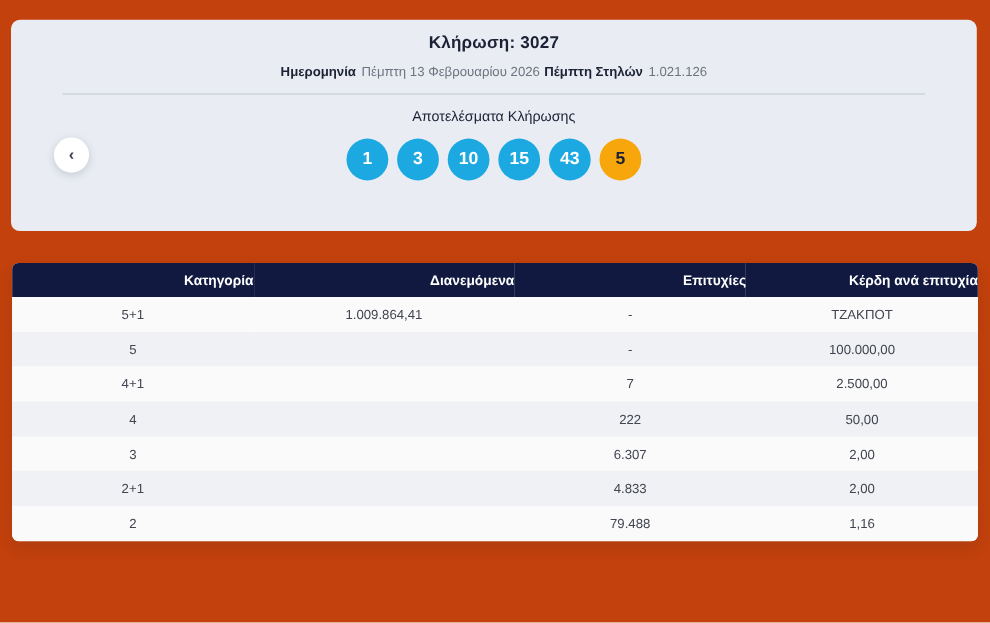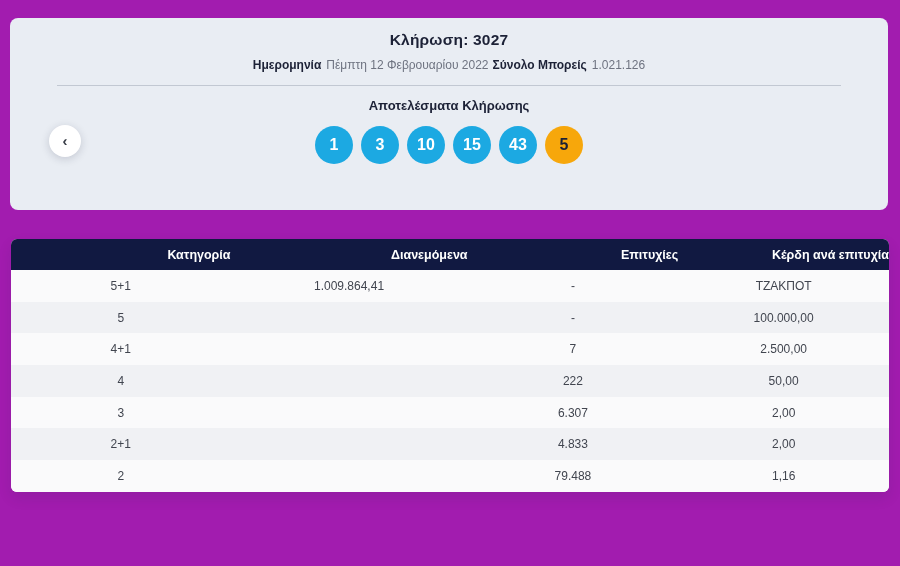--- a/index.html
+++ b/index.html
@@ -3,21 +3,21 @@
 <meta charset="utf-8">
 <style>
   * { margin:0; padding:0; box-sizing:border-box; }
   html,body { background:#ffffff; }
   body {
     font-family:"Liberation Sans","DejaVu Sans",sans-serif;
     -webkit-font-smoothing:antialiased;
   }
   .viewport {
     position:relative; width:900px; height:566px;
-    background:#a21caf; overflow:hidden;
+    background:#c2410c; overflow:hidden;
   }
 
   
   .hero {
     position:absolute; left:10px; top:18px; width:878px; height:192px;
     background:var(--panel-bg,#e9edf3); border-radius:8px;
     text-align:center;
   }
   .draw-title {
     padding-top:13px; font-size:15.5px; font-weight:bold;
@@ -27,21 +27,21 @@
     margin-top:9px; font-size:12px; color:#6e7380;
     display:flex; justify-content:center; gap:4px;
   }
   .meta .pair { display:flex; gap:5px; align-items:baseline; }
   .meta .label { font-weight:bold; color:var(--navy,#1c2136); }
   .divider {
     margin:13px 47px 0 47px; border:none;
     border-top:1px solid #c2c8d2; height:0;
   }
   .results-heading {
-    margin-top:12px; font-size:13px; font-weight:bold;
+    margin-top:12px; font-size:13px; font-weight:normal;
     color:var(--navy,#1c2136);
   }
   .balls {
     margin-top:13px; display:flex; justify-content:center; gap:8px;
   }
   .ball {
     width:38px; height:38px; border-radius:50%;
     background:var(--ball-blue,#1ca9e2); color:#ffffff;
     font-size:16px; font-weight:bold;
     display:flex; align-items:center; justify-content:center;
@@ -90,24 +90,24 @@
 <body>
 
 <div class="viewport">
 
   <section class="hero">
     <h1 class="draw-title">Κλήρωση: 3027</h1>
 
     <div class="meta">
       <span class="pair">
         <span class="label">Ημερομηνία</span>
-        <span class="value">Πέμπτη 12 Φεβρουαρίου 2022</span>
+        <span class="value">Πέμπτη 13 Φεβρουαρίου 2026</span>
       </span>
       <span class="pair">
-        <span class="label">Σύνολο Μπορείς</span>
+        <span class="label">Πέμπτη Στηλών</span>
         <span class="value">1.021.126</span>
       </span>
     </div>
 
     <hr class="divider">
 
     <h2 class="results-heading">Αποτελέσματα Κλήρωσης</h2>
 
     <div class="balls" id="balls">
         <div class="ball">1</div>

